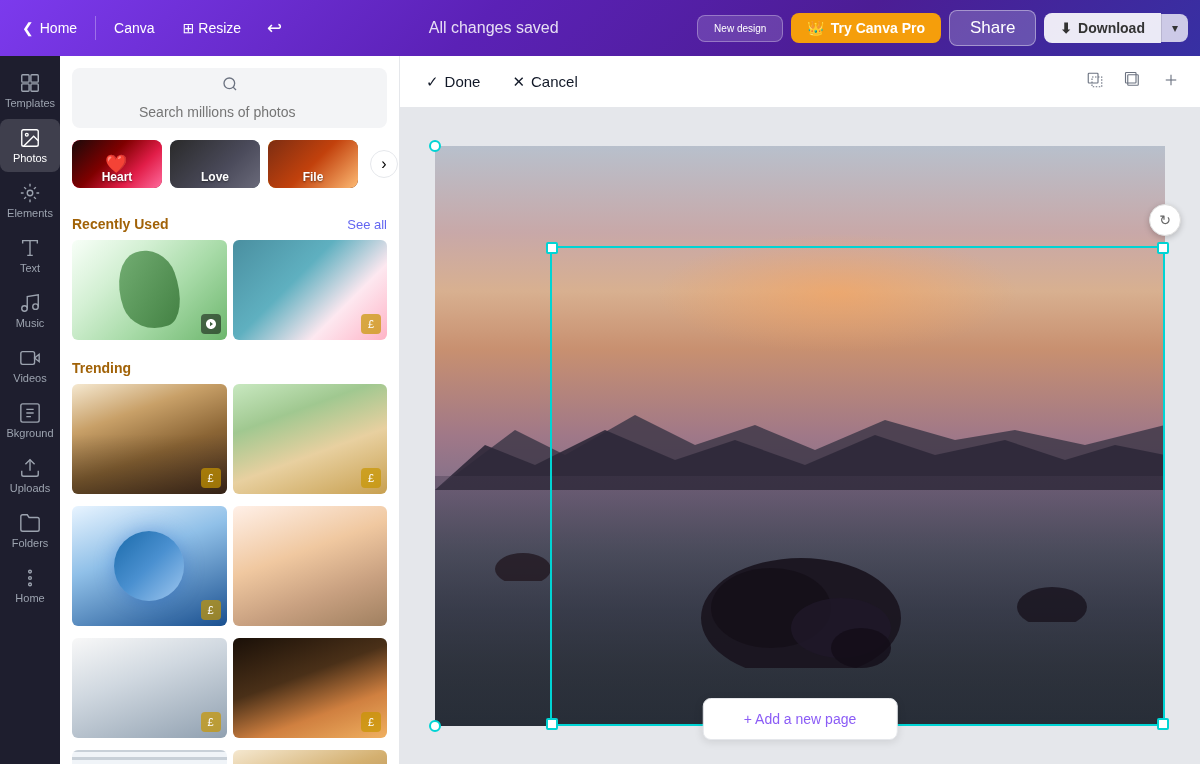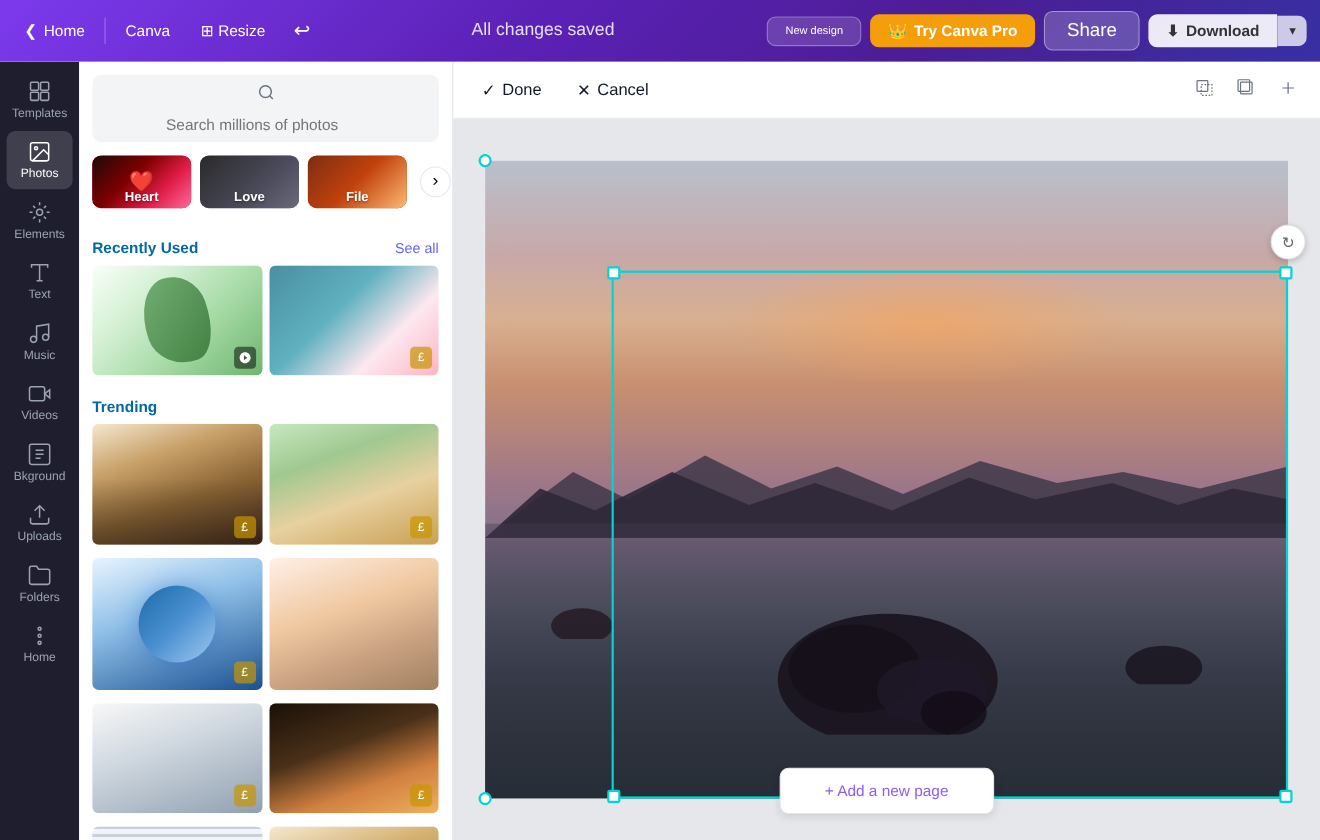--- a/index.html
+++ b/index.html
@@ -46,21 +46,21 @@
     .download-caret {
       background: rgba(255,255,255,0.75); border: none; color: #333; font-size: 12px;
       padding: 7px 10px; border-radius: 0 8px 8px 0; cursor: pointer; border-left: 1px solid rgba(0,0,0,0.1);
     }
 
     
     .main-area { display: flex; flex: 1; overflow: hidden; }
 
     
     .sidebar-icons {
-      width: 72px; background: #1e1e2e; display: flex; flex-direction: column; align-items: center;
+      width: 60px; background: #1e1e2e; display: flex; flex-direction: column; align-items: flex-end;
       padding: 8px 0; gap: 2px; flex-shrink: 0;
     }
     .sidebar-icon-item {
       display: flex; flex-direction: column; align-items: center; gap: 3px; padding: 8px 6px;
       border-radius: 8px; cursor: pointer; width: 60px; color: #9ca3af;
     }
     .sidebar-icon-item.active { background: rgba(255,255,255,0.15); color: white; }
     .sidebar-icon-item .icon-label { font-size: 11px; text-align: center; }
     .sidebar-icon-svg { width: 22px; height: 22px; }
 
@@ -94,21 +94,21 @@
     .chip-heart { background: linear-gradient(135deg, #e11d48, #be123c); }
     .chip-love { background: linear-gradient(135deg, #6b7280, #374151); }
     .chip-food { background: linear-gradient(135deg, #d97706, #92400e); }
     .chip-arrow {
       background: white; border: 1px solid #e5e7eb; border-radius: 50%; width: 28px; height: 28px;
       display: flex; align-items: center; justify-content: center; cursor: pointer; flex-shrink: 0; margin-left: 4px;
     }
 
     
     .section-header { display: flex; justify-content: space-between; align-items: center; padding: 8px 0 8px; }
-    .section-title { font-size: 14px; font-weight: 600; color: #0369a1; }
+    .section-title { font-size: 14px; font-weight: 600; color: #a16207; }
     .see-all-link { font-size: 13px; color: #6366f1; cursor: pointer; }
 
     
     .photo-grid-2 { display: grid; grid-template-columns: 1fr 1fr; gap: 6px; margin-bottom: 12px; }
     .photo-item {
       border-radius: 6px; overflow: hidden; cursor: pointer; position: relative;
       background: #d1d5db;
     }
     .photo-badge {
       position: absolute; bottom: 6px; right: 6px; background: rgba(0,0,0,0.5); border-radius: 4px;

